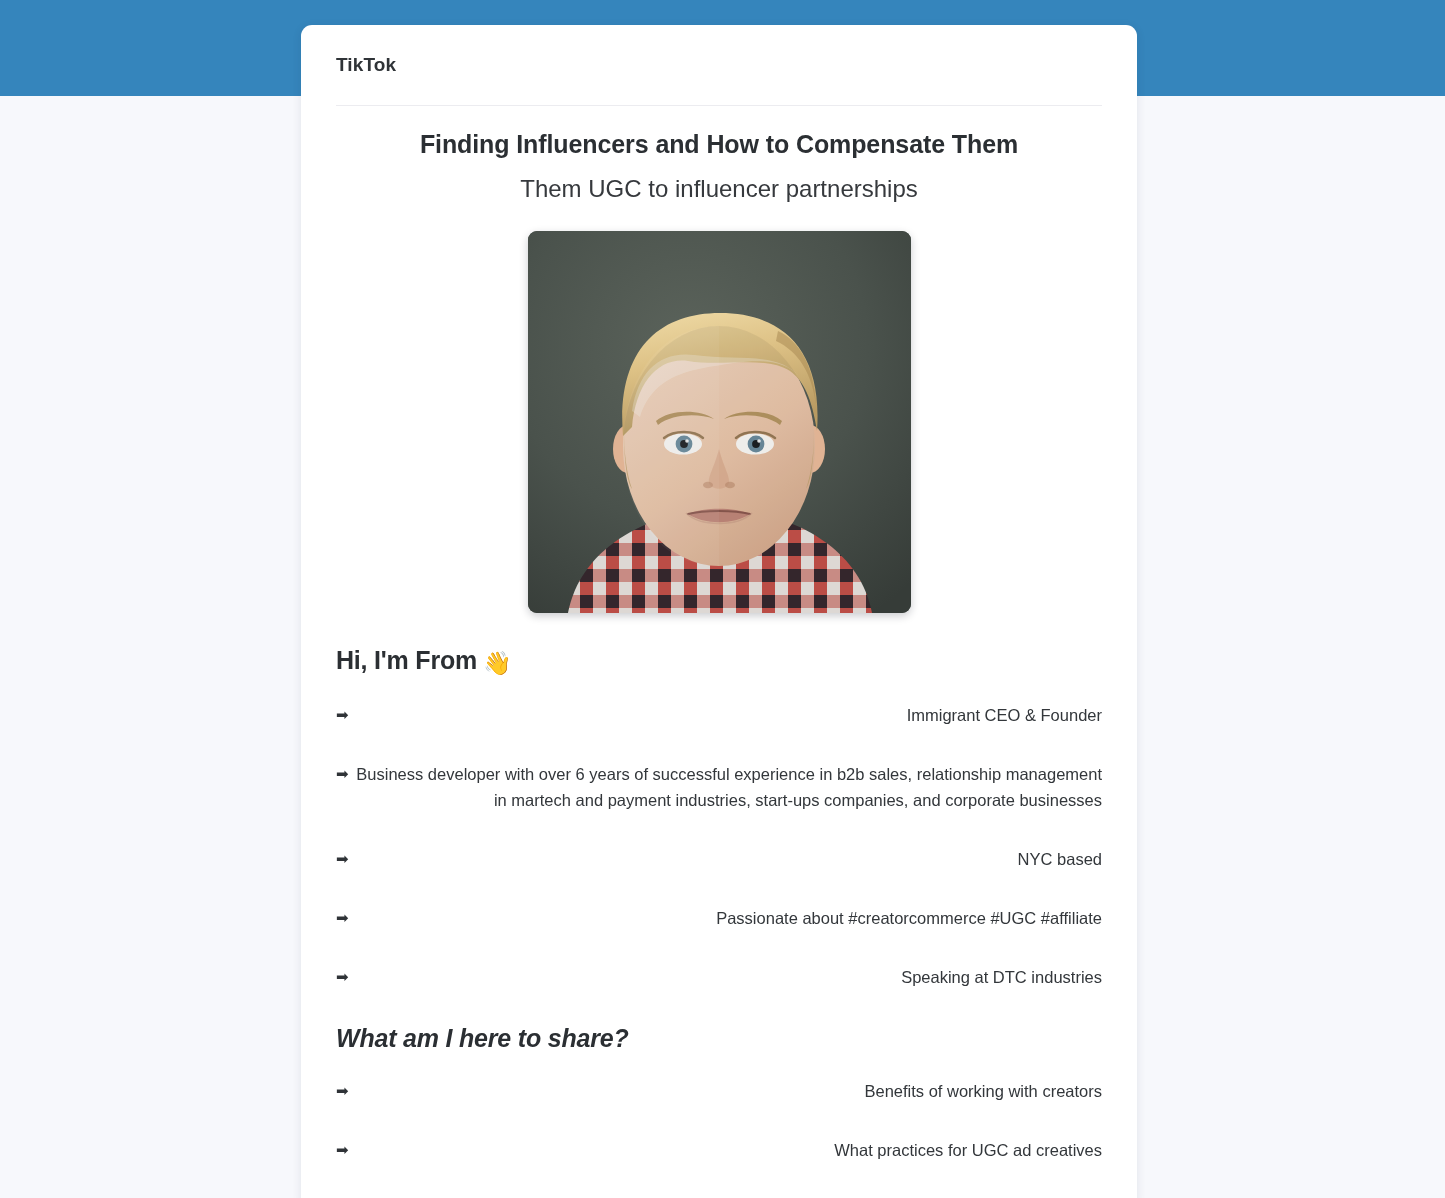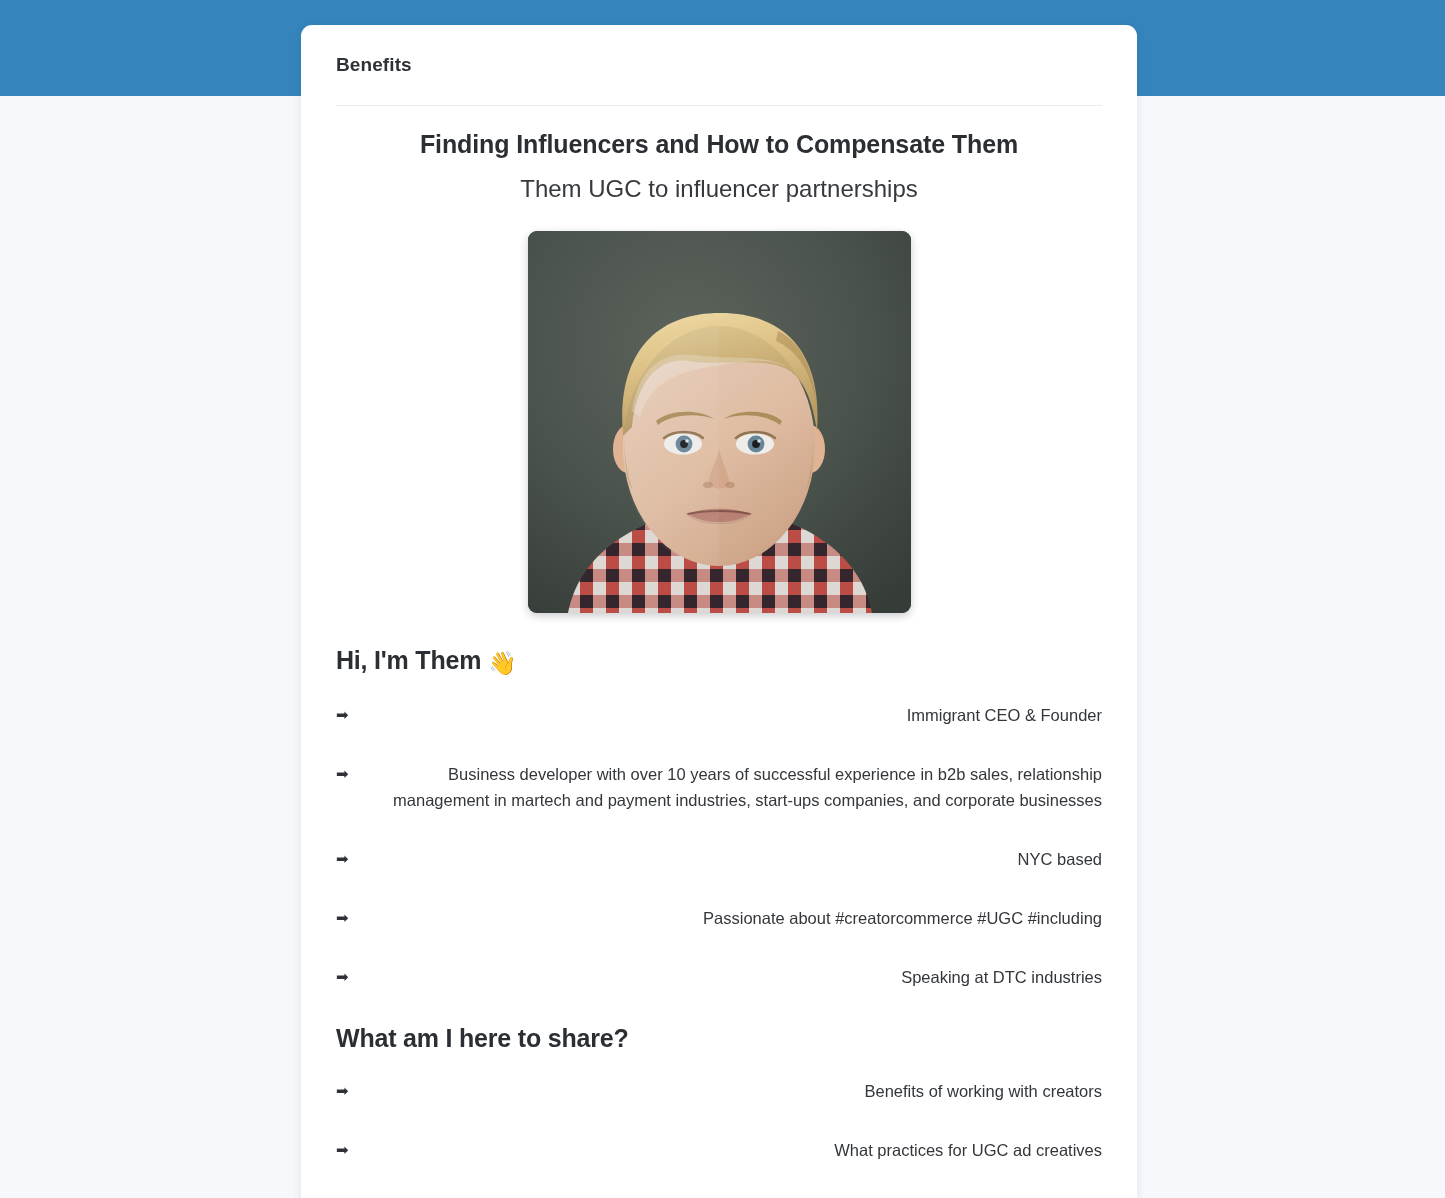--- a/index.html
+++ b/index.html
@@ -107,20 +107,21 @@
   }
   .section-heading {
     font-size: 25px;
     font-weight: bold;
     color: #2b2f33;
     margin: 0 0 26px 0;
     letter-spacing: -0.2px;
   }
   .section-heading.second {
     margin-top: 26px;
+    font-style: italic;
   }
   .bullet {
     font-size: 16.5px;
     color: #33373b;
     line-height: 1.52;
     margin: 0 0 34px 0;
     display: flex;
     align-items: flex-start;
     gap: 0;
   }
@@ -143,21 +144,21 @@
 </style>
 </head>
 <body>
 
 <div class="page-bg"></div>
 <div class="header-band"></div>
 
 <div class="card">
 
   <div class="card-header">
-    <span class="card-title">Benefits</span>
+    <span class="card-title">TikTok</span>
   </div>
   <div class="divider"></div>
 
   <div class="hero">
     <h1 class="deck-title">Finding Influencers and How to Compensate Them</h1>
     <p class="deck-sub">
       <span>Them UGC to influencer partnerships</span><br>
     </p>
 
     <div class="portrait-wrap">
@@ -244,39 +245,39 @@
           <ellipse cx="191" cy="215" rx="96" ry="120" fill="#000" opacity="0.06"></ellipse>
           <path d="M 95 215 C 95 150 130 95 191 95 L 191 335 C 130 335 95 280 95 215 Z" fill="#fff" opacity="0.05"></path>
         </svg>
       </div>
     </div>
   </div>
 
   <div class="content">
 
     <h2 class="section-heading">
-      <span>Hi, I'm Them</span>
+      <span>Hi, I'm From</span>
       <span class="wave">👋</span>
     </h2>
 
     <p class="bullet">
       <span class="bullet-arrow">➡</span>
       <span class="bullet-text">Immigrant CEO &amp; Founder</span>
     </p>
     <p class="bullet">
       <span class="bullet-arrow">➡</span>
-      <span class="bullet-text">Business developer with over 10 years of successful experience in b2b sales, relationship management in martech and payment industries, start-ups companies, and corporate businesses</span>
+      <span class="bullet-text">Business developer with over 6 years of successful experience in b2b sales, relationship management in martech and payment industries, start-ups companies, and corporate businesses</span>
     </p>
     <p class="bullet">
       <span class="bullet-arrow">➡</span>
       <span class="bullet-text">NYC based</span>
     </p>
     <p class="bullet">
       <span class="bullet-arrow">➡</span>
-      <span class="bullet-text">Passionate about #creatorcommerce #UGC #including</span>
+      <span class="bullet-text">Passionate about #creatorcommerce #UGC #affiliate</span>
     </p>
     <p class="bullet">
       <span class="bullet-arrow">➡</span>
       <span class="bullet-text">Speaking at DTC industries</span>
     </p>
 
     <h2 class="section-heading second">What am I here to share?</h2>
 
     <p class="bullet">
       <span class="bullet-arrow">➡</span>

